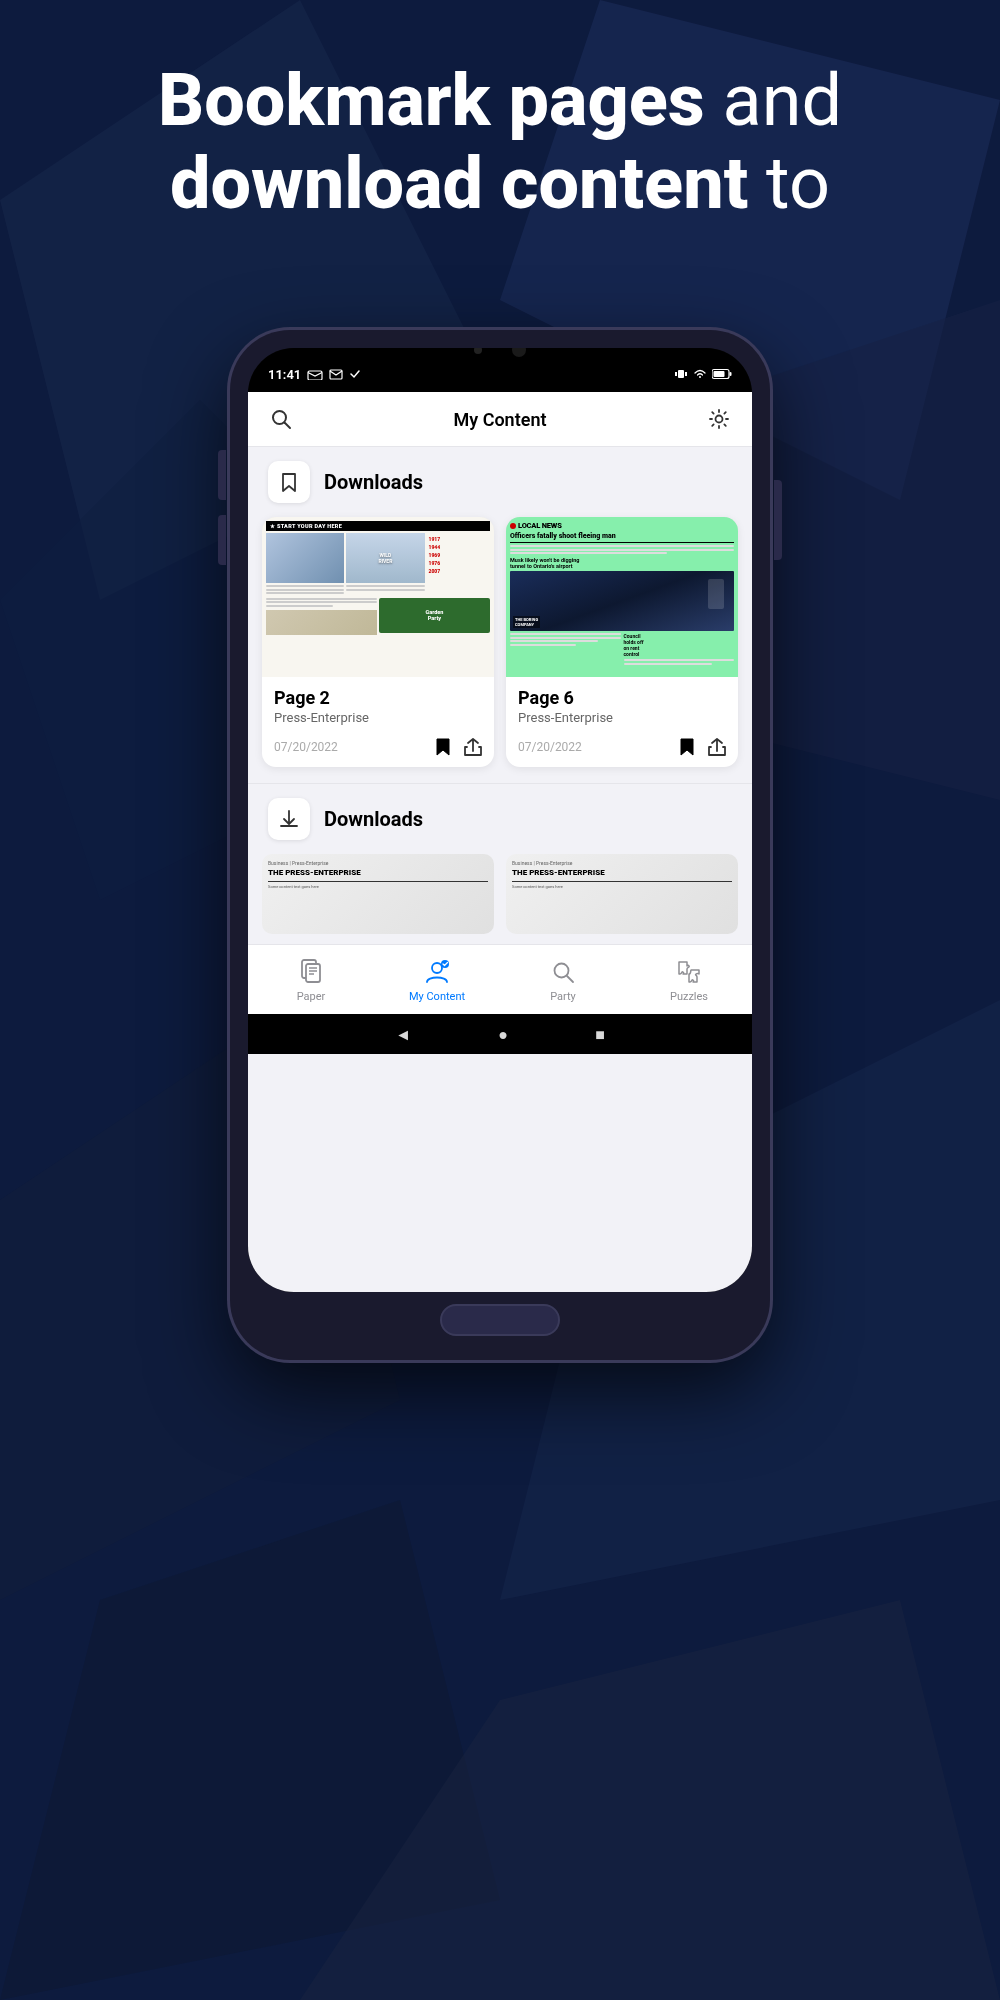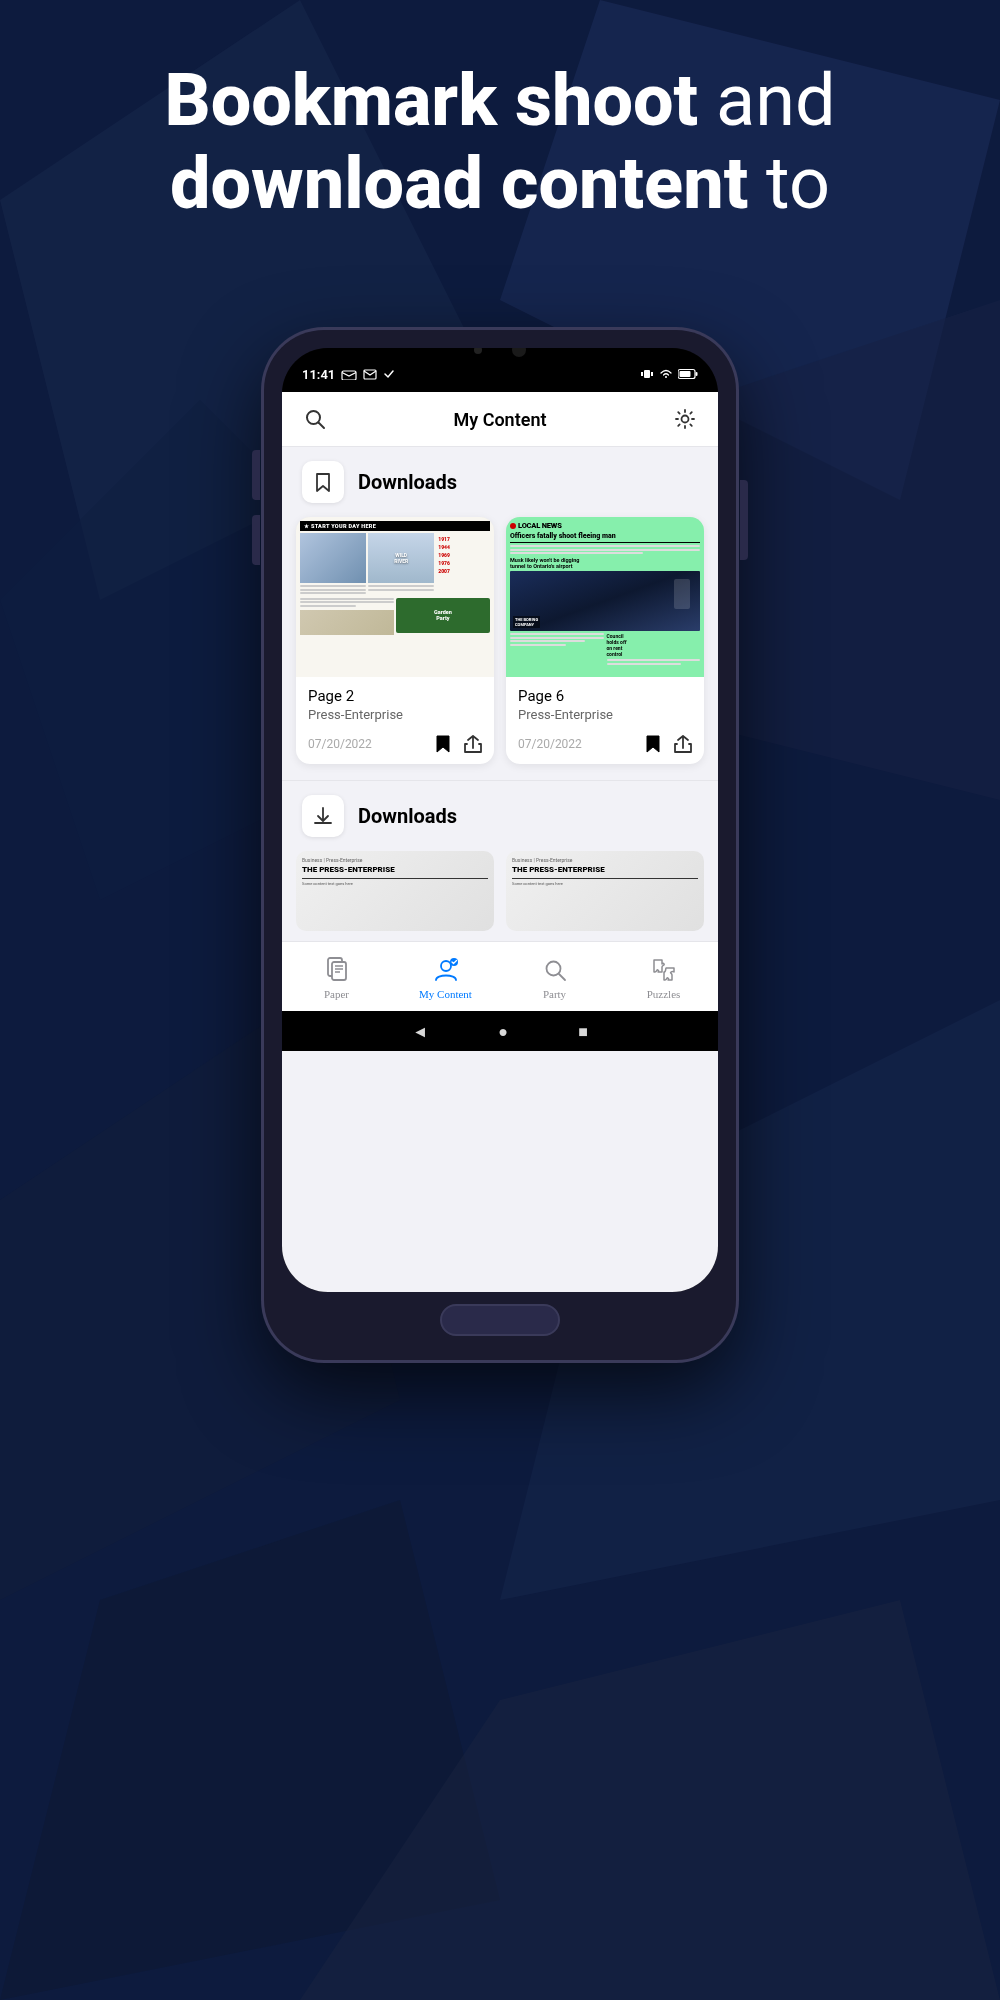--- a/index.html
+++ b/index.html
@@ -38,21 +38,21 @@
     .hero-text h1 strong {
       font-weight: 800;
     }
 
     
     .phone-wrapper {
       position: absolute;
       top: 330px;
       left: 50%;
       transform: translateX(-50%);
-      width: 472px;
+      width: 540px;
       z-index: 3;
     }
 
     .phone-outer {
       background: #1a1a2e;
       border-radius: 60px;
       padding: 18px;
       box-shadow: 0 0 0 3px #3a3a5a, 0 30px 80px rgba(0,0,0,0.7);
       position: relative;
     }
@@ -181,22 +181,22 @@
       width: 100%;
       height: 160px;
       background: #e0e0e0;
       overflow: hidden;
       position: relative;
     }
     .card-info {
       padding: 10px 12px 8px;
     }
     .card-page {
-      font-size: 15px;
-      font-weight: 400;
+      font-size: 18px;
+      font-weight: 700;
       color: #000;
     }
     .card-pub {
       font-size: 13px;
       color: #666;
       margin-top: 2px;
     }
     .card-footer {
       display: flex;
       align-items: center;
@@ -272,21 +272,20 @@
       justify-content: space-around;
       padding: 10px 0 8px;
       height: 70px;
     }
     .nav-item {
       display: flex;
       flex-direction: column;
       align-items: center;
       gap: 4px;
       flex: 1;
-      font-family: Liberation Serif, serif;
     }
     .nav-icon {
       width: 28px; height: 28px;
       display: flex; align-items: center; justify-content: center;
     }
     .nav-label {
       font-size: 11px;
       color: #8e8e93;
     }
     .nav-item.active .nav-label {
@@ -340,21 +339,21 @@
     <polygon points="700,400 1000,300 1000,800 600,700" fill="#162244" opacity="0.6"></polygon>
     <polygon points="0,1200 300,1000 400,1400 0,1600" fill="#111d3a" opacity="0.5"></polygon>
     <polygon points="600,1200 1000,1000 1000,1500 500,1600" fill="#1a2a50" opacity="0.4"></polygon>
     <polygon points="100,1600 400,1500 500,1900 0,2000" fill="#0d1830" opacity="0.5"></polygon>
     <polygon points="500,1700 900,1600 1000,2000 300,2000" fill="#192340" opacity="0.5"></polygon>
   </svg>
 </div>
 
 <div class="hero-text">
   <h1>
-    <strong>Bookmark shoot</strong><span> and</span><br>
+    <strong>Bookmark pages</strong><span> and</span><br>
     <strong>download content</strong><span> to</span><br>
   </h1>
 </div>
 
 <div class="phone-wrapper">
   <div class="phone-outer">
 
     <div class="side-btn-left vol-up"></div>
     <div class="side-btn-left vol-down" style="top:185px"></div>
     <div class="side-btn-right"></div>

